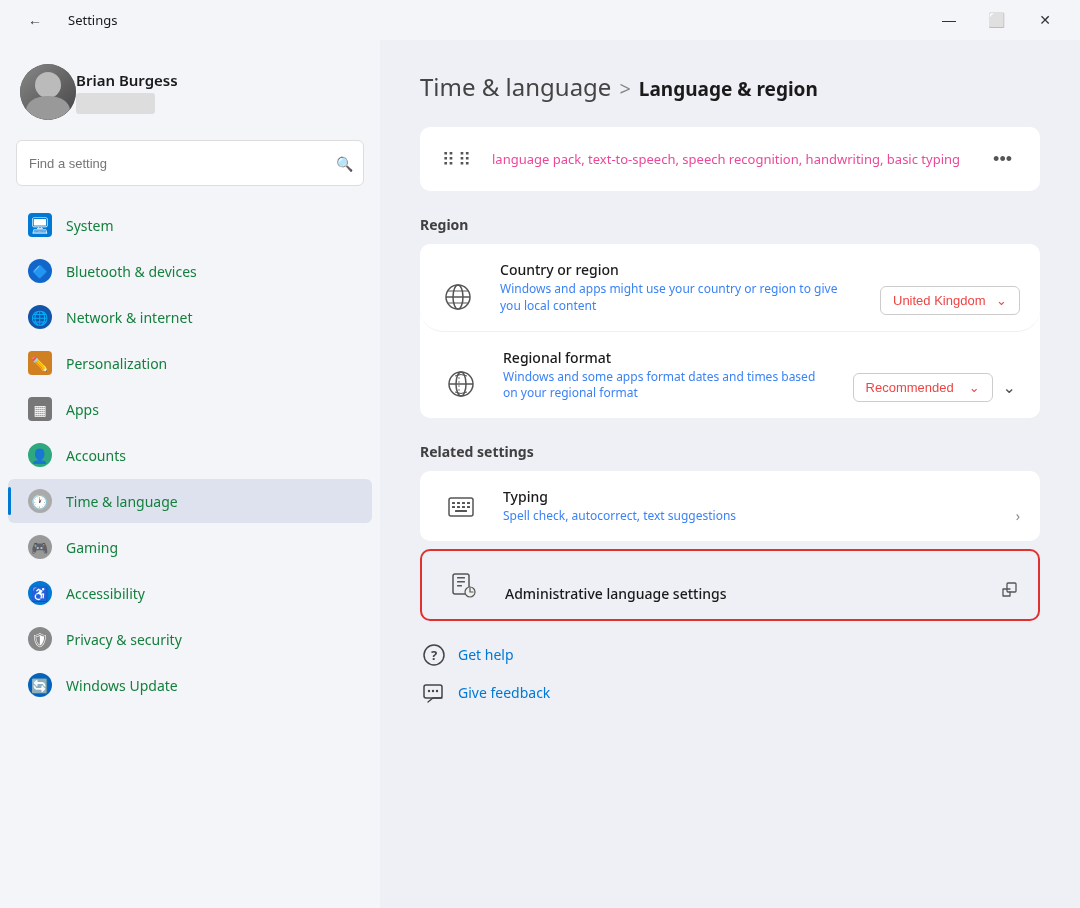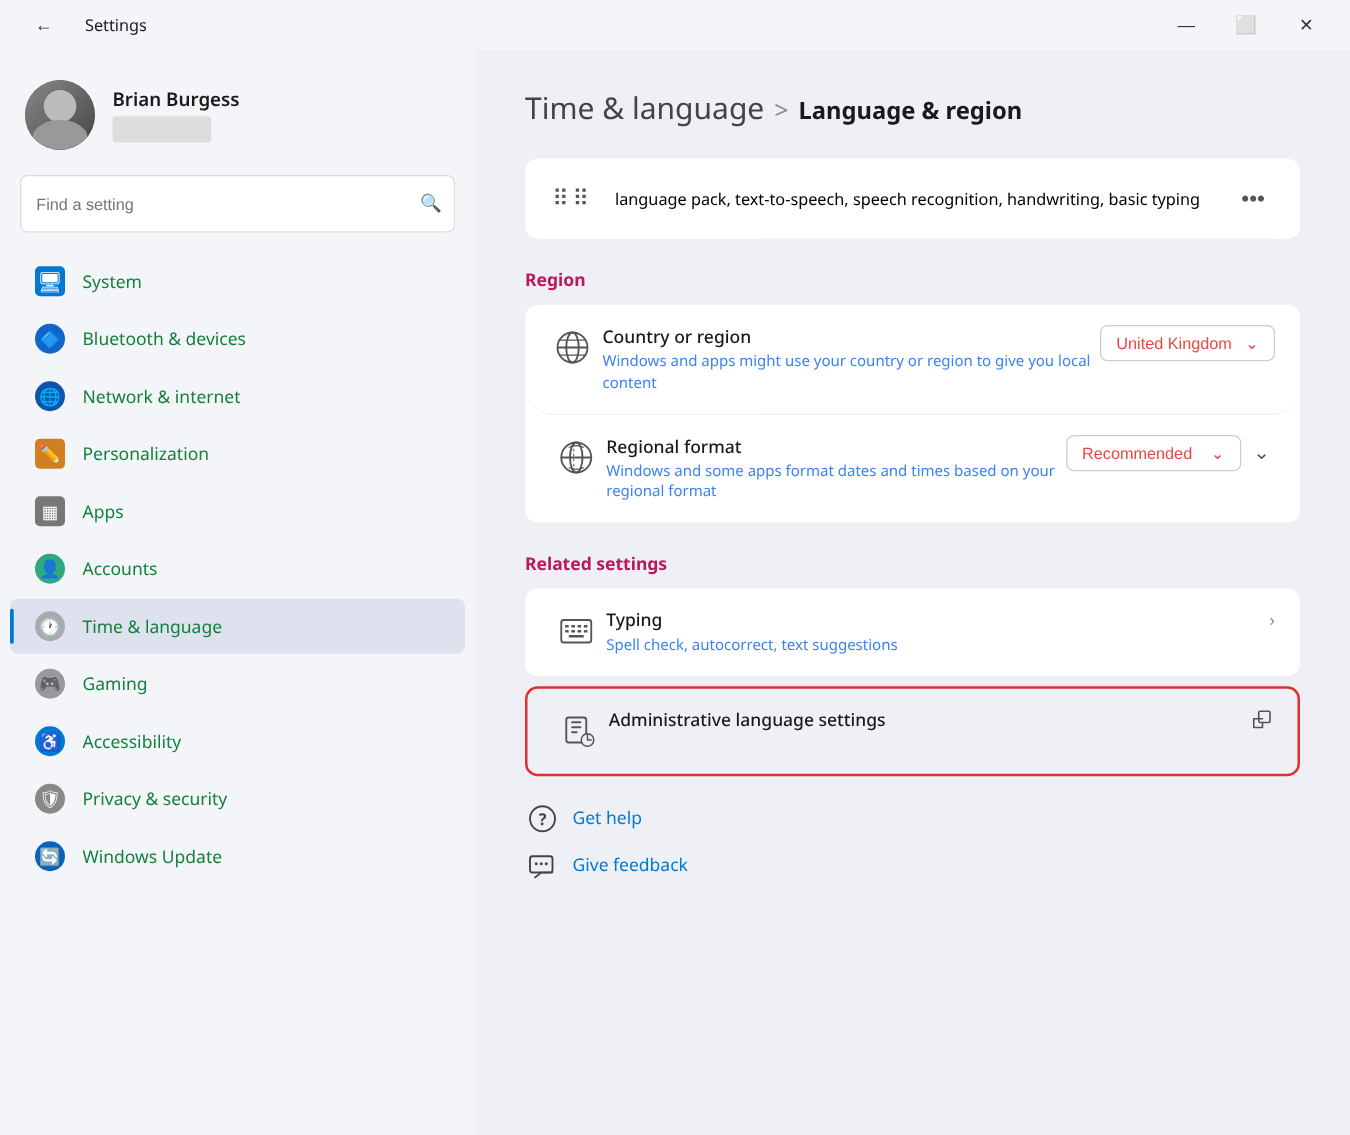--- a/index.html
+++ b/index.html
@@ -65,21 +65,20 @@
       display: flex;
       flex-direction: column;
       padding: 16px 0;
       overflow-y: auto;
       flex-shrink: 0;
     }
 
     .sidebar-profile {
       display: flex;
       align-items: center;
-      gap: 14px;
       padding: 8px 20px 20px 20px;
     }
     .avatar {
       width: 56px;
       height: 56px;
       border-radius: 50%;
       background: #555;
       overflow: hidden;
       flex-shrink: 0;
       display: flex;
@@ -231,23 +230,23 @@
     
     .card {
       background: white;
       border-radius: 10px;
       margin-bottom: 4px;
       overflow: hidden;
     }
 
     .card-row {
       display: flex;
-      align-items: flex-start;
+      align-items: flex-end;
       padding: 16px 20px;
-      gap: 6px;
+      gap: 24px;
       border-bottom: 1px solid #f0f0f0;
       min-height: 64px;
       border-radius: 23px;
     }
     .card-row:last-child { border-bottom: none; padding-left: 23px; }
 
     .card-row-icon {
       width: 36px;
       height: 36px;
       flex-shrink: 0;
@@ -309,21 +308,21 @@
       border: none;
       cursor: pointer;
       font-size: 18px;
       color: #555;
       padding: 2px 8px;
     }
 
     .section-title {
       font-size: 14px;
       font-weight: 700;
-      color: #be185d;
+      color: #404040;
       margin: 24px 0 10px 0;
     }
 
     
     .highlight-row {
       border: 2px solid #e03030;
       border-radius: 10px;
       margin-bottom: 4px;
     }
 
@@ -368,21 +367,21 @@
       border-radius: 10px;
       margin-bottom: 16px;
       padding: 14px 20px;
       display: flex;
       align-items: center;
       gap: 16px;
     }
     .top-card-text {
       flex: 1;
       font-size: 13px;
-      color: #000000;
+      color: #ec4899;
       line-height: 1.4;
     }
   </style>
 </head>
 <body>
 
 <div class="titlebar">
   <div class="titlebar-left">
     <button class="titlebar-btn">←</button>
     <span class="titlebar-title">Settings</span>

